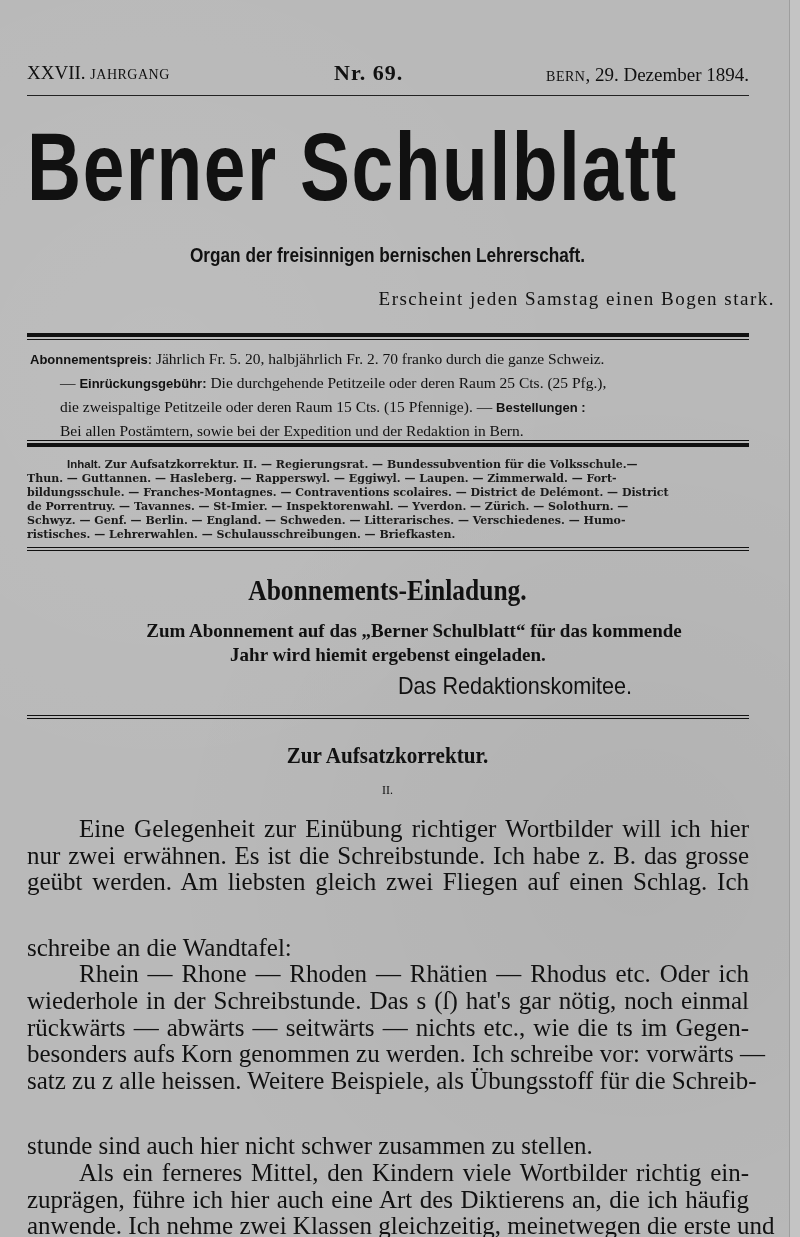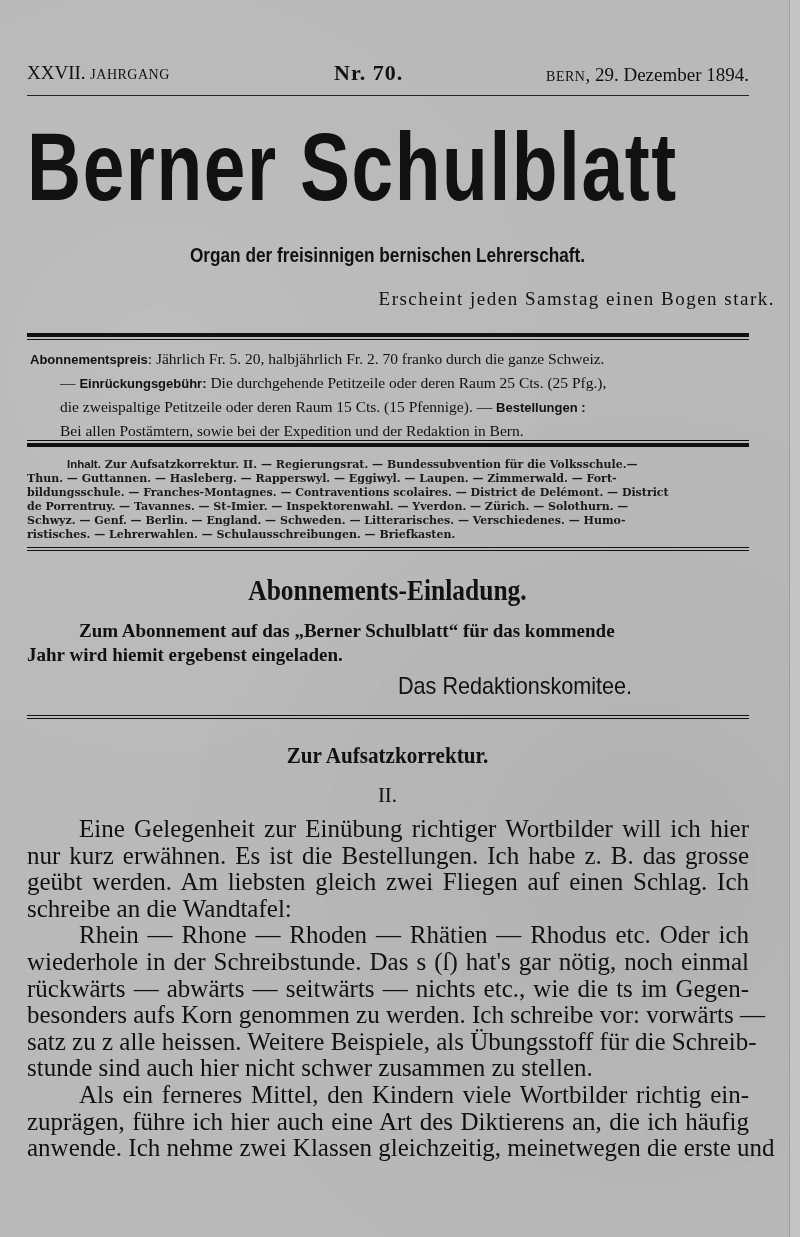--- a/index.html
+++ b/index.html
@@ -68,52 +68,52 @@
   .contents .lbl { font-family:"Liberation Sans", sans-serif; font-weight:bold; font-size:11.5px; margin-left:40px; }
   .contents span.l { display:block; white-space:nowrap; }
 
   .sec-head {
     position:absolute; left:0; width:775px; text-align:center;
     font-family:"Liberation Serif", serif; font-weight:bold;
   }
   .inv-head { top:573px; font-size:30px; transform:scaleX(0.85); transform-origin:center top; }
   .inv-text {
     position:absolute; left:27px; top:619px; width:722px;
-    font-family:"Liberation Serif", serif; font-weight:bold; font-size:19px; line-height:24px;
+    font-family:"Liberation Serif", serif; font-weight:bold; font-size:19px; line-height:24px;text-align:center;
   }
   .inv-text span { display:block; white-space:nowrap; }
   .inv-sign {
     position:absolute; left:398px; top:672px;
     font-family:"Liberation Sans", sans-serif; font-size:24px;
     transform:scaleX(0.9); transform-origin:left top;
   }
 
   .art-head { top:742px; font-size:24px; transform:scaleX(0.88); transform-origin:center top; }
-  .art-num { position:absolute; left:0; width:775px; top:783px; text-align:center; font-size:21px; }
+  .art-num { position:absolute; left:0; width:775px; top:783px; text-align:center; font-size:12px; }
 
   .body-text {
     position:absolute; left:27px; top:816px; width:722px;
     font-family:"Liberation Serif", serif; font-size:25px; line-height:26.6px;
   }
   .body-text span { display:block; white-space:nowrap; text-align:justify; text-align-last:justify; }
-  .body-text span.last { text-align-last:left; }
+  .body-text span.last { text-align-last:left;margin-top:39px; }
   .body-text span.indent { padding-left:52px; }
 </style>
 </head>
 <body>
 
 <div class="page">
   <div class="rightedge"></div>
 
   <div class="masthead-row">
     <span class="mh-left">
       <span>XXVII.</span>
       <span class="sc" style="text-transform:uppercase">Jahrgang</span>
     </span>
-    <span class="mh-mid">Nr. 70.</span>
+    <span class="mh-mid">Nr. 69.</span>
     <span class="mh-right"><span class="sc" style="text-transform:uppercase">Bern</span><span>, 29. Dezember 1894.</span></span>
   </div>
   <div class="rule-thin" style="top:95px"></div>
 
   <div class="title">Berner Schulblatt</div>
   <div class="subtitle">Organ der freisinnigen bernischen Lehrerschaft.</div>
   <div class="subtitle2">Erscheint jeden Samstag einen Bogen stark.</div>
 
   <div class="dbl" style="top:333px">
       <div class="a"></div>
@@ -156,21 +156,21 @@
   <div class="dbl thin" style="top:715px">
       <div class="a"></div>
       <div class="b"></div>
     </div>
 
   <div class="sec-head art-head">Zur Aufsatzkorrektur.</div>
   <div class="art-num">II.</div>
 
   <div class="body-text">
     <span class="indent">Eine Gelegenheit zur Einübung richtiger Wortbilder will ich hier</span>
-    <span>nur kurz erwähnen. Es ist die Bestellungen. Ich habe z. B. das grosse</span>
+    <span>nur zwei erwähnen. Es ist die Schreibstunde. Ich habe z. B. das grosse</span>
     <span>geübt werden. Am liebsten gleich zwei Fliegen auf einen Schlag. Ich</span>
     <span class="last">schreibe an die Wandtafel:</span>
     <span class="indent">Rhein — Rhone — Rhoden — Rhätien — Rhodus etc. Oder ich</span>
     <span>wiederhole in der Schreibstunde. Das s (ſ) hat's gar nötig, noch einmal</span>
     <span>rückwärts — abwärts — seitwärts — nichts etc., wie die ts im Gegen-</span>
     <span>besonders aufs Korn genommen zu werden. Ich schreibe vor: vorwärts —</span>
     <span>satz zu z alle heissen. Weitere Beispiele, als Übungsstoff für die Schreib-</span>
     <span class="last">stunde sind auch hier nicht schwer zusammen zu stellen.</span>
     <span class="indent">Als ein ferneres Mittel, den Kindern viele Wortbilder richtig ein-</span>
     <span>zuprägen, führe ich hier auch eine Art des Diktierens an, die ich häufig</span>

